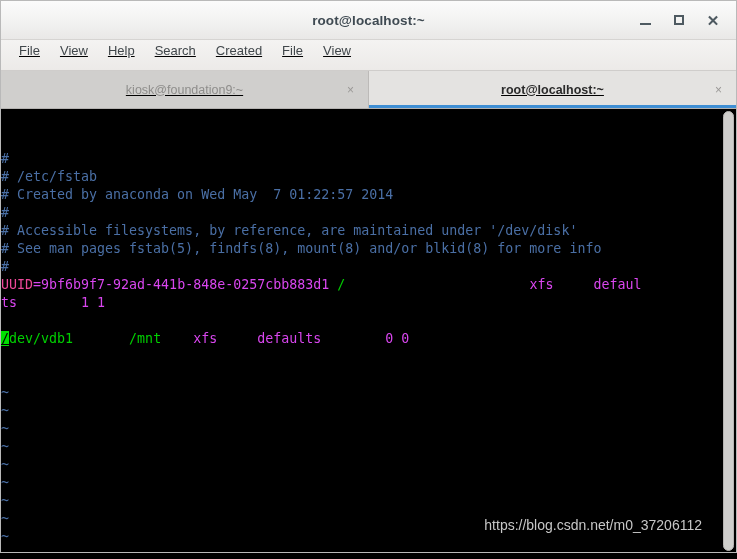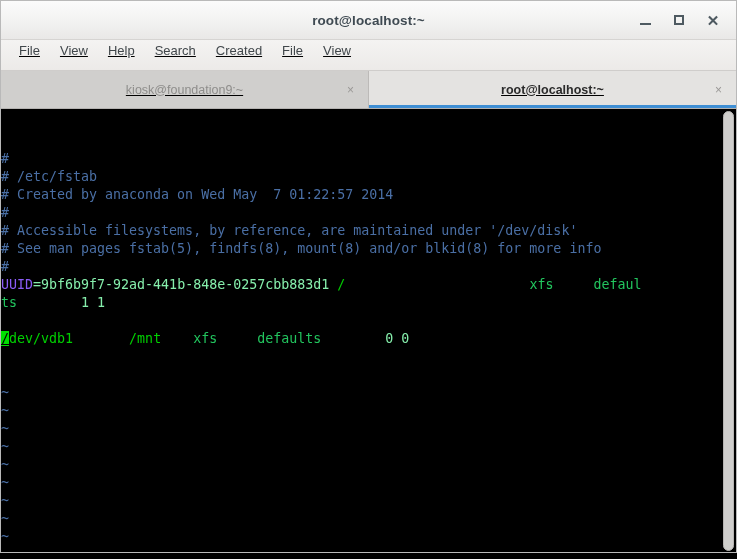--- a/index.html
+++ b/index.html
@@ -155,24 +155,24 @@
     position: relative;
     font-family: "DejaVu Sans Mono", "Liberation Mono", monospace;
     font-size: 13.3px;
     line-height: 18px;
     padding-top: 5px;
     white-space: pre;
     overflow: hidden;
   }
   .row { height: 18px; white-space: pre; }
   .c-comment { color: #4a6fa5; }
-  .c-cyan    { color: #8b5cf6; }
-  .c-red     { color: #86efac; }
+  .c-cyan    { color: #ec4899; }
+  .c-red     { color: #d946ef; }
   .c-green   { color: #00d000; }
-  .c-dgreen  { color: #22c55e; }
+  .c-dgreen  { color: #d946ef; }
   .c-tilde   { color: #4a6fa5; }
   .cursor {
     background: #00e000;
     color: #000;
   }
 
   .statusline {
     position: absolute;
     left: 0;
     right: 0;
@@ -261,20 +261,21 @@
     <div class="term" id="term">
       <div id="term-lines"><div class="row"><span class="c-comment">#</span></div><div class="row"><span class="c-comment"># /etc/fstab</span></div><div class="row"><span class="c-comment"># Created by anaconda on Wed May  7 01:22:57 2014</span></div><div class="row"><span class="c-comment">#</span></div><div class="row"><span class="c-comment"># Accessible filesystems, by reference, are maintained under '/dev/disk'</span></div><div class="row"><span class="c-comment"># See man pages fstab(5), findfs(8), mount(8) and/or blkid(8) for more info</span></div><div class="row"><span class="c-comment">#</span></div><div class="row"><span class="c-cyan">UUID</span><span class="c-red">=9bf6b9f7-92ad-441b-848e-0257cbb883d1</span><span class="c-green"> /</span><span class="c-green">                       </span><span class="c-dgreen">xfs</span><span class="c-dgreen">     </span><span class="c-dgreen">defaul</span></div><div class="row"><span class="c-dgreen">ts</span><span class="c-dgreen">        </span><span class="c-red">1 1</span></div><div class="row">&nbsp;</div><div class="row"><span class="cursor">/</span><span class="c-green">dev/vdb1</span><span class="c-green">       </span><span class="c-green">/mnt</span><span class="c-green">    </span><span class="c-dgreen">xfs</span><span class="c-dgreen">     </span><span class="c-dgreen">defaults</span><span class="c-dgreen">        </span><span class="c-red">0 0</span></div></div>
       <div id="term-tildes"><div class="row c-tilde">~</div><div class="row c-tilde">~</div><div class="row c-tilde">~</div><div class="row c-tilde">~</div><div class="row c-tilde">~</div><div class="row c-tilde">~</div><div class="row c-tilde">~</div><div class="row c-tilde">~</div><div class="row c-tilde">~</div><div class="row c-tilde">~</div></div>
 
       <div class="statusline">
         
         
         
       </div>
 
+      <div class="watermark">https://blog.csdn.net/m0_37206112</div>
     </div>
 
     <div class="scrollbar">
       <div class="scroll-thumb"></div>
     </div>
   </div>
 
 </div>
 
 </body></html>

